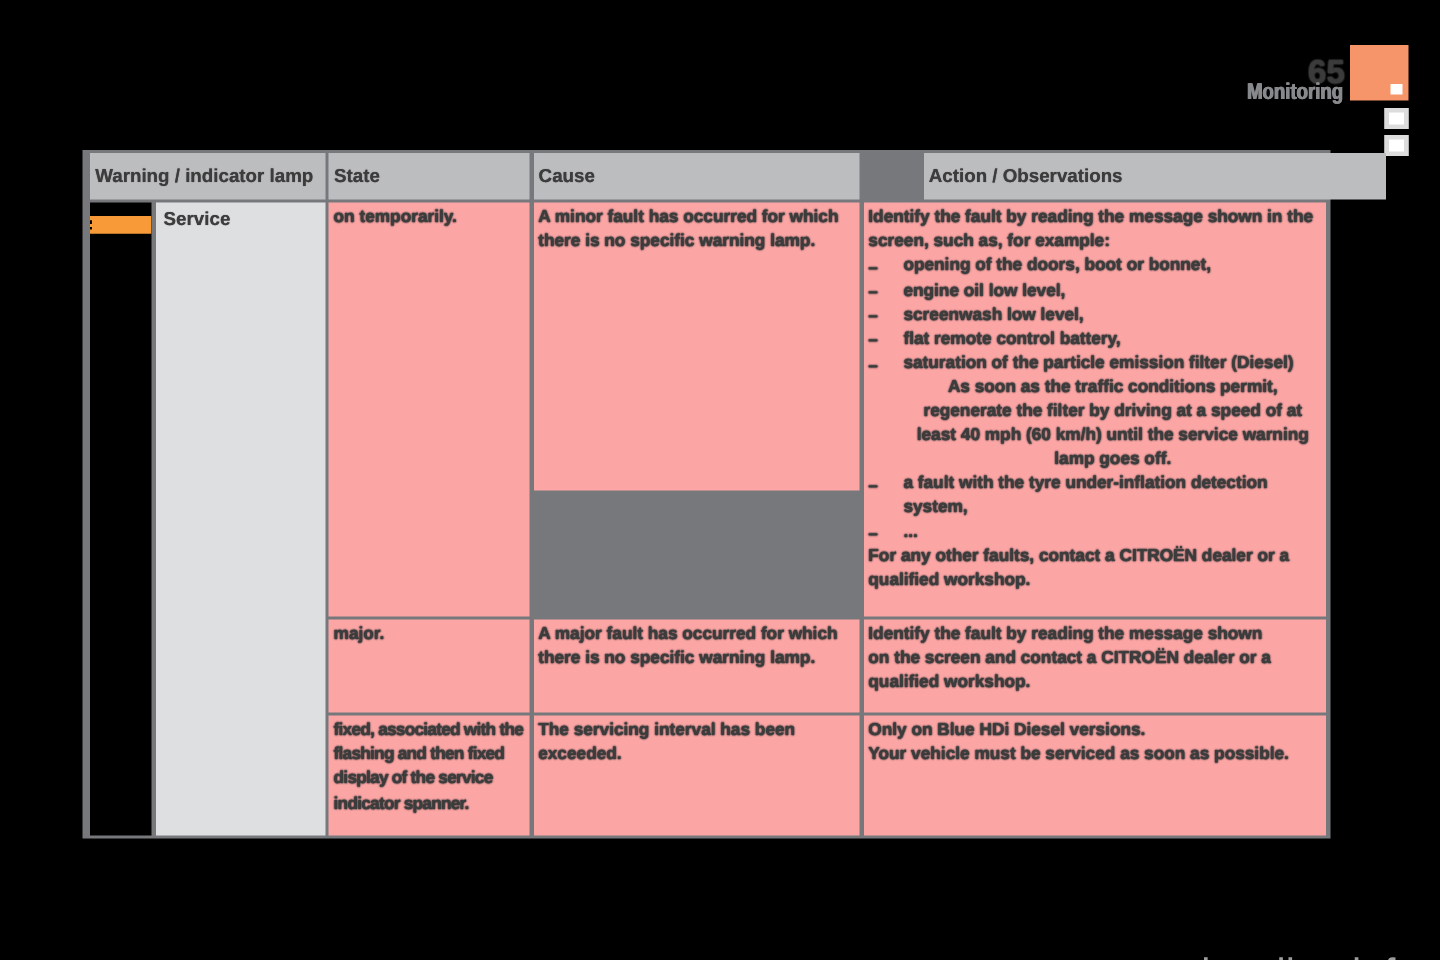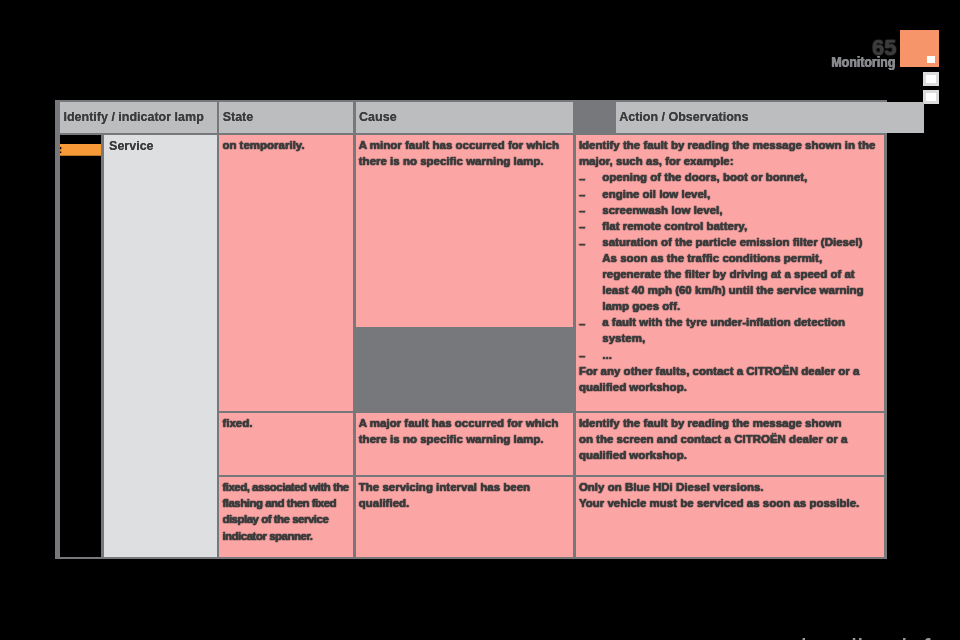--- a/index.html
+++ b/index.html
@@ -53,21 +53,21 @@
   <div class="hdr-sq">
     <div class="hdr-sq-in"></div>
   </div>
   <div class="hdr-tab t1"></div>
   <div class="hdr-tab t2"></div>
   <div class="pagenum">65</div>
   <div class="chapter">Monitoring</div>
 
   <div class="tbl">
 
-    <div class="cell hd" style="left:5.2px;top:2.25px;width:156.6px;height:31px;">Identify / indicator lamp</div>
+    <div class="cell hd" style="left:5.2px;top:2.25px;width:156.6px;height:31px;">Warning / indicator lamp</div>
     <div class="cell hd" style="left:164.4px;top:2.25px;width:133.8px;height:31px;">State</div>
     <div class="cell hd" style="left:300.8px;top:2.25px;width:217.5px;height:31px;">Cause</div>
     <div class="cell hd" style="left:520.9px;top:2.25px;width:308px;height:31px;margin-left:40px;">Action / Observations</div>
 
     <div class="cell icon" style="left:5.2px;top:35.25px;width:40.9px;height:421.55px;">
       <svg class="wrench" width="42" height="13" viewBox="0 0 42 13">
         <path d="M0 0 H41 V11.8 H0 V9.0 H1.3 V7.4 H0 V5.3 H1.3 V2.9 H0 Z" fill="#f79a37"></path>
       </svg>
     </div>
     <div class="cell nm" style="left:48.7px;top:35.25px;width:113.1px;height:421.55px;">
@@ -75,52 +75,52 @@
     </div>
 
     <div class="cell blk" style="left:164.4px;top:35.25px;width:133.8px;height:276px;">
       <div class="tx">on temporarily.</div>
     </div>
     <div class="cell blk" style="left:300.8px;top:35.25px;width:217.5px;height:192px;">
       <div class="tx">A minor fault has occurred for which there is no specific warning lamp.</div>
     </div>
     <div class="cell blk" style="left:520.9px;top:35.25px;width:308px;height:276px;">
       <div class="tx">
-        <div>Identify the fault by reading the message shown in the major, such as, for example:</div>
+        <div>Identify the fault by reading the message shown in the screen, such as, for example:</div>
         <ul class="dash" id="act-list">
             <li><span class="dsh">–</span><span>opening of the doors, boot or bonnet,</span></li>
             <li><span class="dsh">–</span><span>engine oil low level,</span></li>
             <li><span class="dsh">–</span><span>screenwash low level,</span></li>
             <li><span class="dsh">–</span><span>flat remote control battery,</span></li>
             <li><span class="dsh">–</span><span>saturation of the particle emission filter (Diesel)</span></li>
-            <div style="padding-left: 23.4px;">As soon as the traffic conditions permit, regenerate the filter by driving at a speed of at least 40 mph (60 km/h) until the service warning lamp goes off.</div>
+            <div style="padding-left: 23.4px; text-align: center;">As soon as the traffic conditions permit, regenerate the filter by driving at a speed of at least 40 mph (60 km/h) until the service warning lamp goes off.</div>
             <li><span class="dsh">–</span><span>a fault with the tyre under-inflation detection system,</span></li>
             <li><span class="dsh">–</span><span>...</span></li>
           </ul>
       <div>For any other faults, contact a CITROËN dealer or a qualified workshop.</div>
         </div>
     </div>
 
     <div class="cell blk" style="left:164.4px;top:313.25px;width:133.8px;height:62px;">
-      <div class="tx">fixed.</div>
+      <div class="tx">major.</div>
     </div>
     <div class="cell blk" style="left:300.8px;top:313.25px;width:217.5px;height:62px;">
       <div class="tx">A major fault has occurred for which there is no specific warning lamp.</div>
     </div>
     <div class="cell blk" style="left:520.9px;top:313.25px;width:308px;height:62px;">
       <div class="tx nowrap">Identify the fault by reading the message shown
 on the screen and contact a CITROËN dealer or a
 qualified workshop.</div>
     </div>
 
     <div class="cell blk tight" style="left:164.4px;top:377.25px;width:133.8px;height:79.8px;">
       <div class="tx">fixed, associated with the flashing and then fixed display of the service indicator spanner.</div>
     </div>
     <div class="cell blk" style="left:300.8px;top:377.25px;width:217.5px;height:79.8px;">
-      <div class="tx">The servicing interval has been qualified.</div>
+      <div class="tx">The servicing interval has been exceeded.</div>
     </div>
     <div class="cell blk" style="left:520.9px;top:377.25px;width:308px;height:79.8px;">
       <div class="tx nowrap">Only on Blue HDi Diesel versions.
 Your vehicle must be serviced as soon as possible.</div>
     </div>
   </div>
 
   <div class="watermark">carmanualsonline.info</div>
 </div>
 

